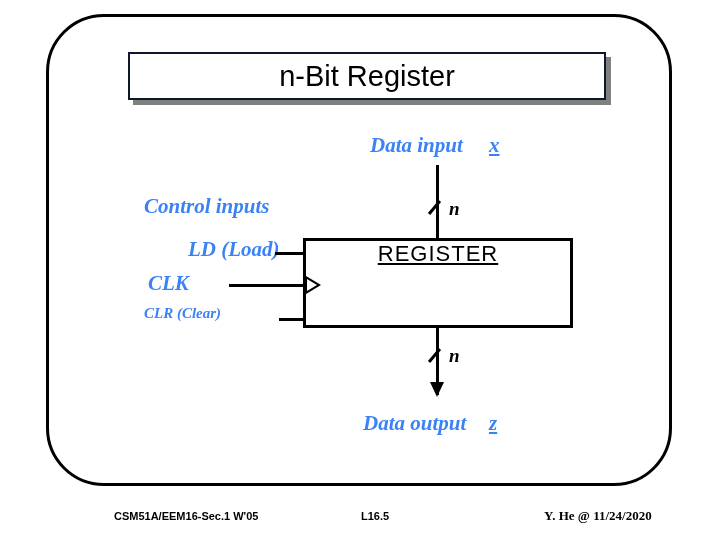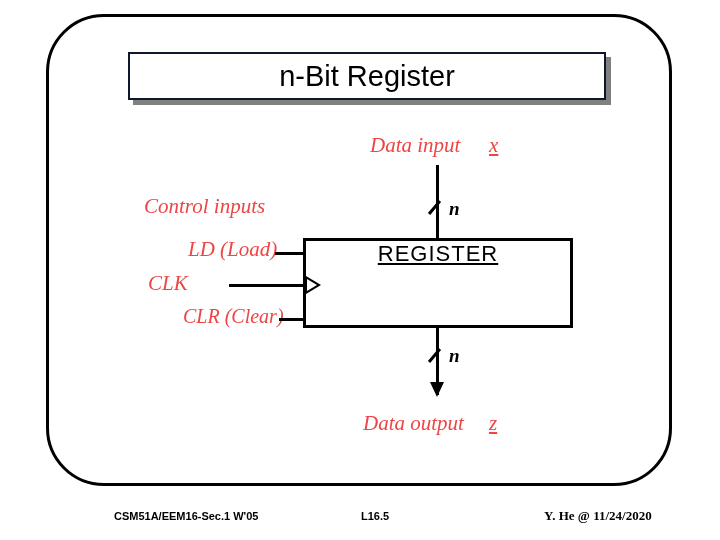--- a/index.html
+++ b/index.html
@@ -58,22 +58,22 @@
     color: #000000;
     letter-spacing: 0px;
     white-space: nowrap;
   }
 
   
   .lbl {
     position: absolute;
     font-family: "Liberation Serif", serif;
     font-style: italic;
-    font-weight: 400;
-    color: #ef4444;
+    font-weight: 700;
+    color: #3b82f6;
     white-space: nowrap;
   }
   .lbl-u {
     text-decoration: underline;
   }
 
   
   .reg-box {
     position: absolute;
     left: 303px;
@@ -185,21 +185,21 @@
   <div class="nlabel" style="left:449px; top:198px;">n</div>
 
   <div class="lbl" style="left:188px; top:237px; font-size:21px;">LD (Load)</div>
 
   <div class="lbl" style="left:144px; top:194px; font-size:21px;">Control inputs</div>
   <div class="hwire" style="left:275px; top:252px; width:30px;"></div>
 
   <div class="lbl" style="left:148px; top:271px; font-size:21px;">CLK</div>
   <div class="hwire" style="left:229px; top:284px; width:76px;"></div>
 
-  <div class="lbl" style="left:144px; top:305px; font-size:20px;margin-left:39px;">CLR (Clear)</div>
+  <div class="lbl" style="left:144px; top:305px; font-size:15px;">CLR (Clear)</div>
   <div class="hwire" style="left:279px; top:318px; width:26px;"></div>
 
   <div class="reg-box">
     <span class="reg-label">REGISTER</span>
   </div>
 
   <div class="clk-tri" style="left:306px; top:276px;"></div>
   <div class="clk-tri-inner" style="left:307px; top:279px;"></div>
 
   <div class="vwire" style="left:436px; top:328px; height:67px;"></div>

